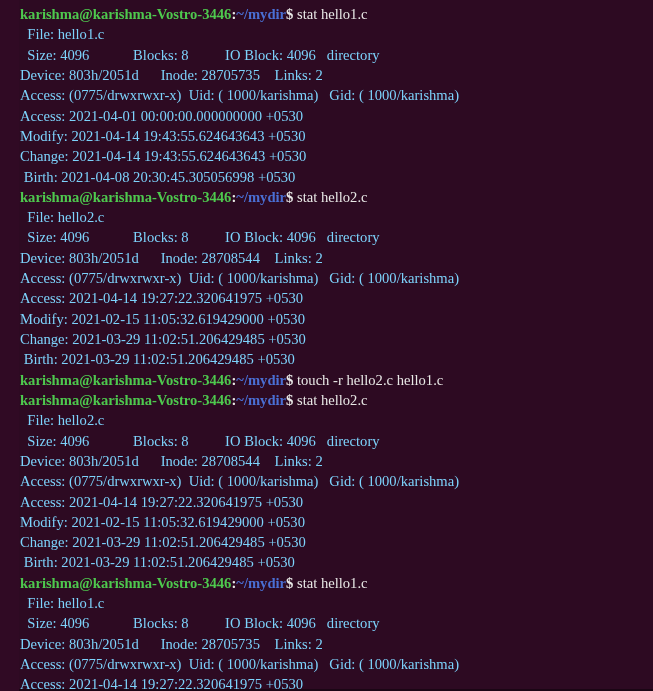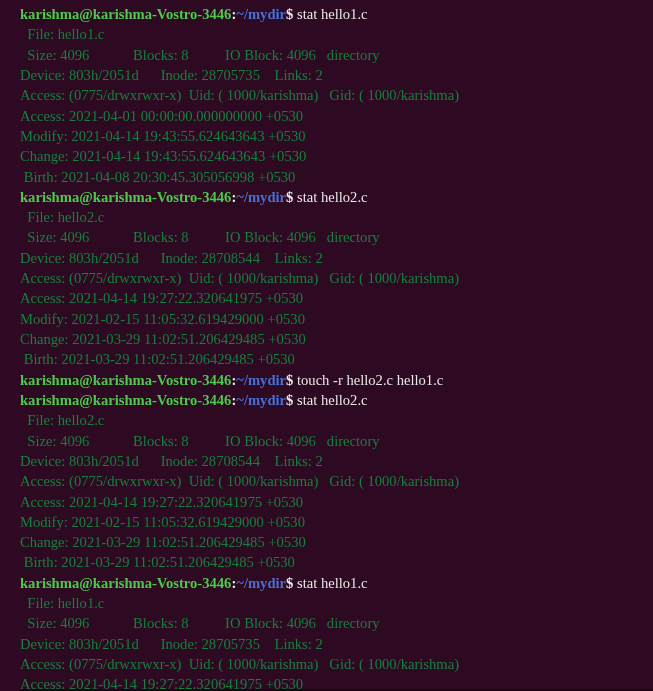--- a/index.html
+++ b/index.html
@@ -35,18 +35,18 @@
     height: 20.32px;
     white-space: pre;
     display: block;
   }
   .seg { white-space: pre; }
   .user   { color: #4ec94e; font-weight: bold; }
   .colon  { color: #e8e8e6; font-weight: bold; }
   .path   { color: #4a6fd4; font-weight: bold; }
   .dollar { color: #e8e8e6; font-weight: bold; }
   .cmd    { color: #e8e8e6; }
-  .out    { color: #15803d; }
+  .out    { color: #7dd3fc; }
 </style>
 </head>
 <body>
 
 <div id="terminal"><div class="line"><span class="seg user">karishma@karishma-Vostro-3446</span><span class="seg colon">:</span><span class="seg path">~/mydir</span><span class="seg dollar">$</span><span class="seg cmd"> stat hello1.c</span></div><div class="line"><span class="seg out">  File: hello1.c</span></div><div class="line"><span class="seg out">  Size: 4096            Blocks: 8          IO Block: 4096   directory</span></div><div class="line"><span class="seg out">Device: 803h/2051d      Inode: 28705735    Links: 2</span></div><div class="line"><span class="seg out">Access: (0775/drwxrwxr-x)  Uid: ( 1000/karishma)   Gid: ( 1000/karishma)</span></div><div class="line"><span class="seg out">Access: 2021-04-01 00:00:00.000000000 +0530</span></div><div class="line"><span class="seg out">Modify: 2021-04-14 19:43:55.624643643 +0530</span></div><div class="line"><span class="seg out">Change: 2021-04-14 19:43:55.624643643 +0530</span></div><div class="line"><span class="seg out"> Birth: 2021-04-08 20:30:45.305056998 +0530</span></div><div class="line"><span class="seg user">karishma@karishma-Vostro-3446</span><span class="seg colon">:</span><span class="seg path">~/mydir</span><span class="seg dollar">$</span><span class="seg cmd"> stat hello2.c</span></div><div class="line"><span class="seg out">  File: hello2.c</span></div><div class="line"><span class="seg out">  Size: 4096            Blocks: 8          IO Block: 4096   directory</span></div><div class="line"><span class="seg out">Device: 803h/2051d      Inode: 28708544    Links: 2</span></div><div class="line"><span class="seg out">Access: (0775/drwxrwxr-x)  Uid: ( 1000/karishma)   Gid: ( 1000/karishma)</span></div><div class="line"><span class="seg out">Access: 2021-04-14 19:27:22.320641975 +0530</span></div><div class="line"><span class="seg out">Modify: 2021-02-15 11:05:32.619429000 +0530</span></div><div class="line"><span class="seg out">Change: 2021-03-29 11:02:51.206429485 +0530</span></div><div class="line"><span class="seg out"> Birth: 2021-03-29 11:02:51.206429485 +0530</span></div><div class="line"><span class="seg user">karishma@karishma-Vostro-3446</span><span class="seg colon">:</span><span class="seg path">~/mydir</span><span class="seg dollar">$</span><span class="seg cmd"> touch -r hello2.c hello1.c</span></div><div class="line"><span class="seg user">karishma@karishma-Vostro-3446</span><span class="seg colon">:</span><span class="seg path">~/mydir</span><span class="seg dollar">$</span><span class="seg cmd"> stat hello2.c</span></div><div class="line"><span class="seg out">  File: hello2.c</span></div><div class="line"><span class="seg out">  Size: 4096            Blocks: 8          IO Block: 4096   directory</span></div><div class="line"><span class="seg out">Device: 803h/2051d      Inode: 28708544    Links: 2</span></div><div class="line"><span class="seg out">Access: (0775/drwxrwxr-x)  Uid: ( 1000/karishma)   Gid: ( 1000/karishma)</span></div><div class="line"><span class="seg out">Access: 2021-04-14 19:27:22.320641975 +0530</span></div><div class="line"><span class="seg out">Modify: 2021-02-15 11:05:32.619429000 +0530</span></div><div class="line"><span class="seg out">Change: 2021-03-29 11:02:51.206429485 +0530</span></div><div class="line"><span class="seg out"> Birth: 2021-03-29 11:02:51.206429485 +0530</span></div><div class="line"><span class="seg user">karishma@karishma-Vostro-3446</span><span class="seg colon">:</span><span class="seg path">~/mydir</span><span class="seg dollar">$</span><span class="seg cmd"> stat hello1.c</span></div><div class="line"><span class="seg out">  File: hello1.c</span></div><div class="line"><span class="seg out">  Size: 4096            Blocks: 8          IO Block: 4096   directory</span></div><div class="line"><span class="seg out">Device: 803h/2051d      Inode: 28705735    Links: 2</span></div><div class="line"><span class="seg out">Access: (0775/drwxrwxr-x)  Uid: ( 1000/karishma)   Gid: ( 1000/karishma)</span></div><div class="line"><span class="seg out">Access: 2021-04-14 19:27:22.320641975 +0530</span></div></div>
 
 </body></html>

